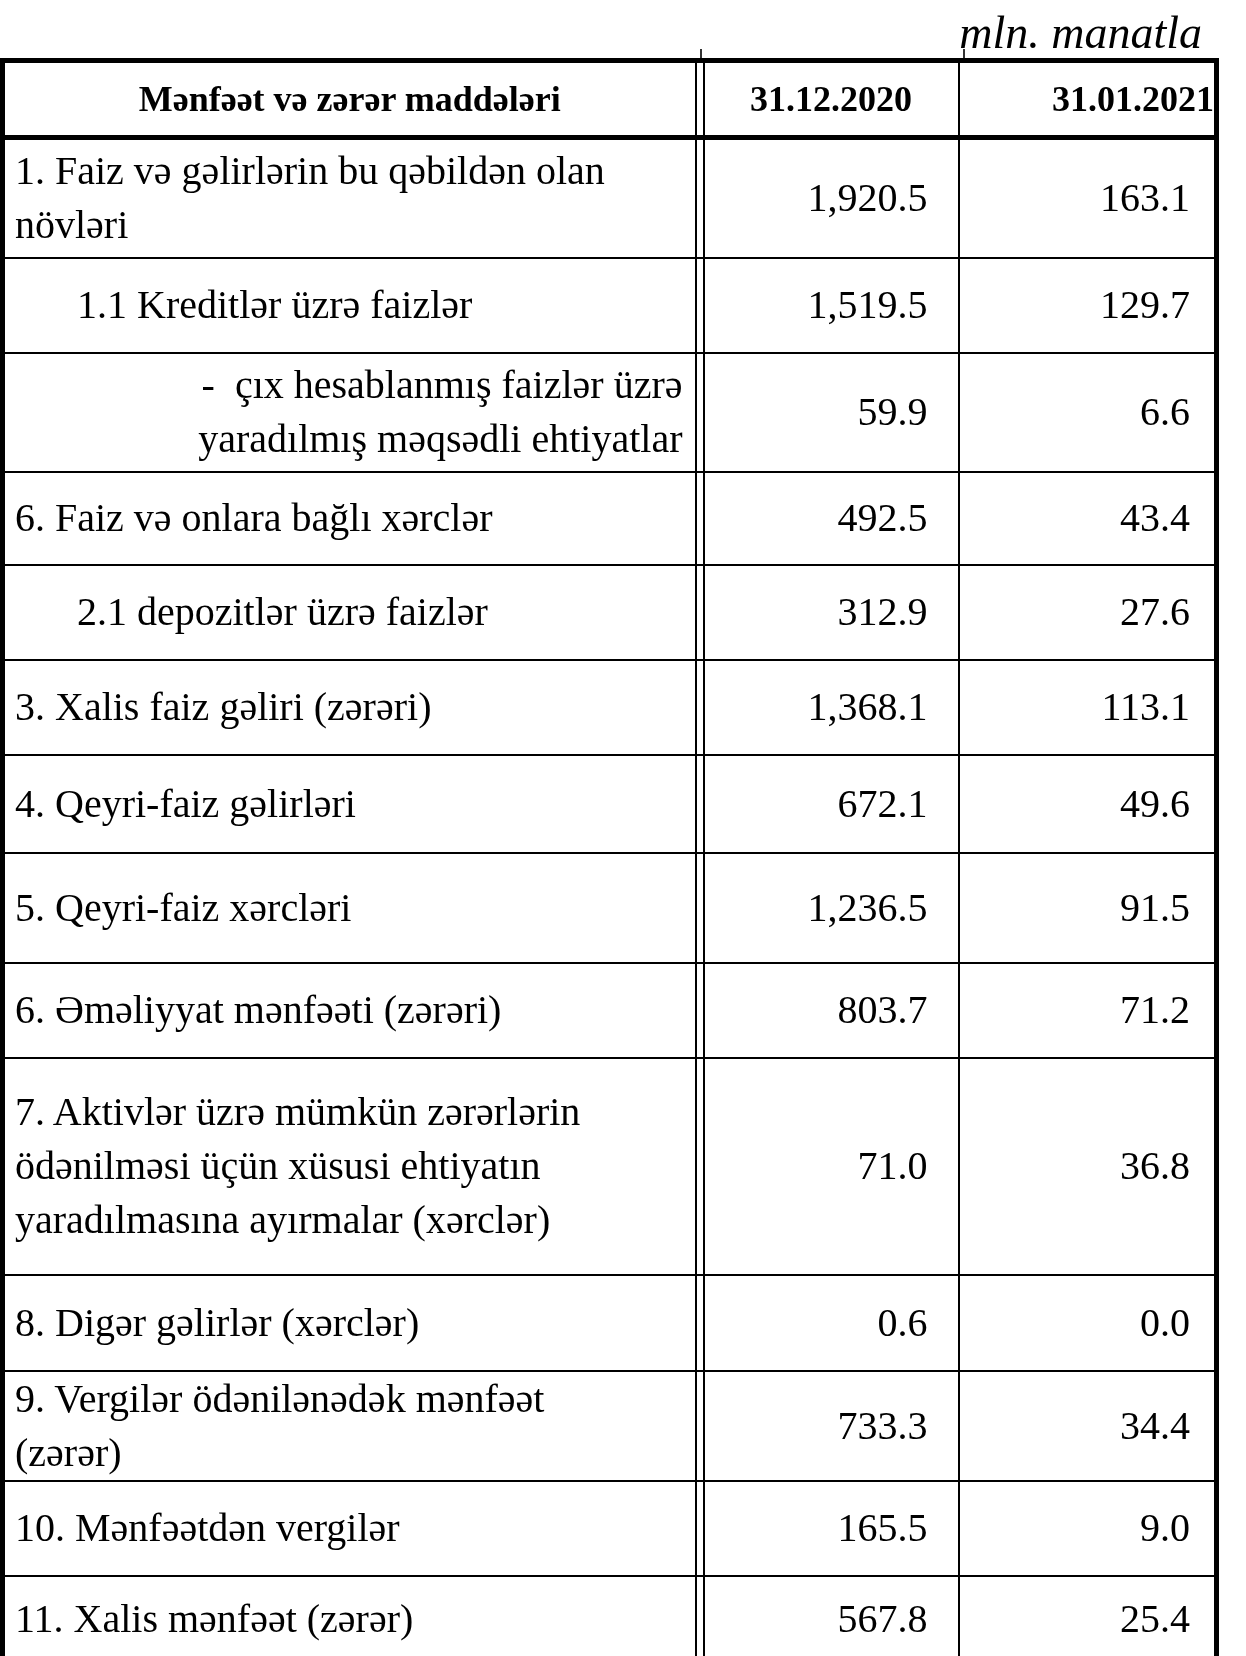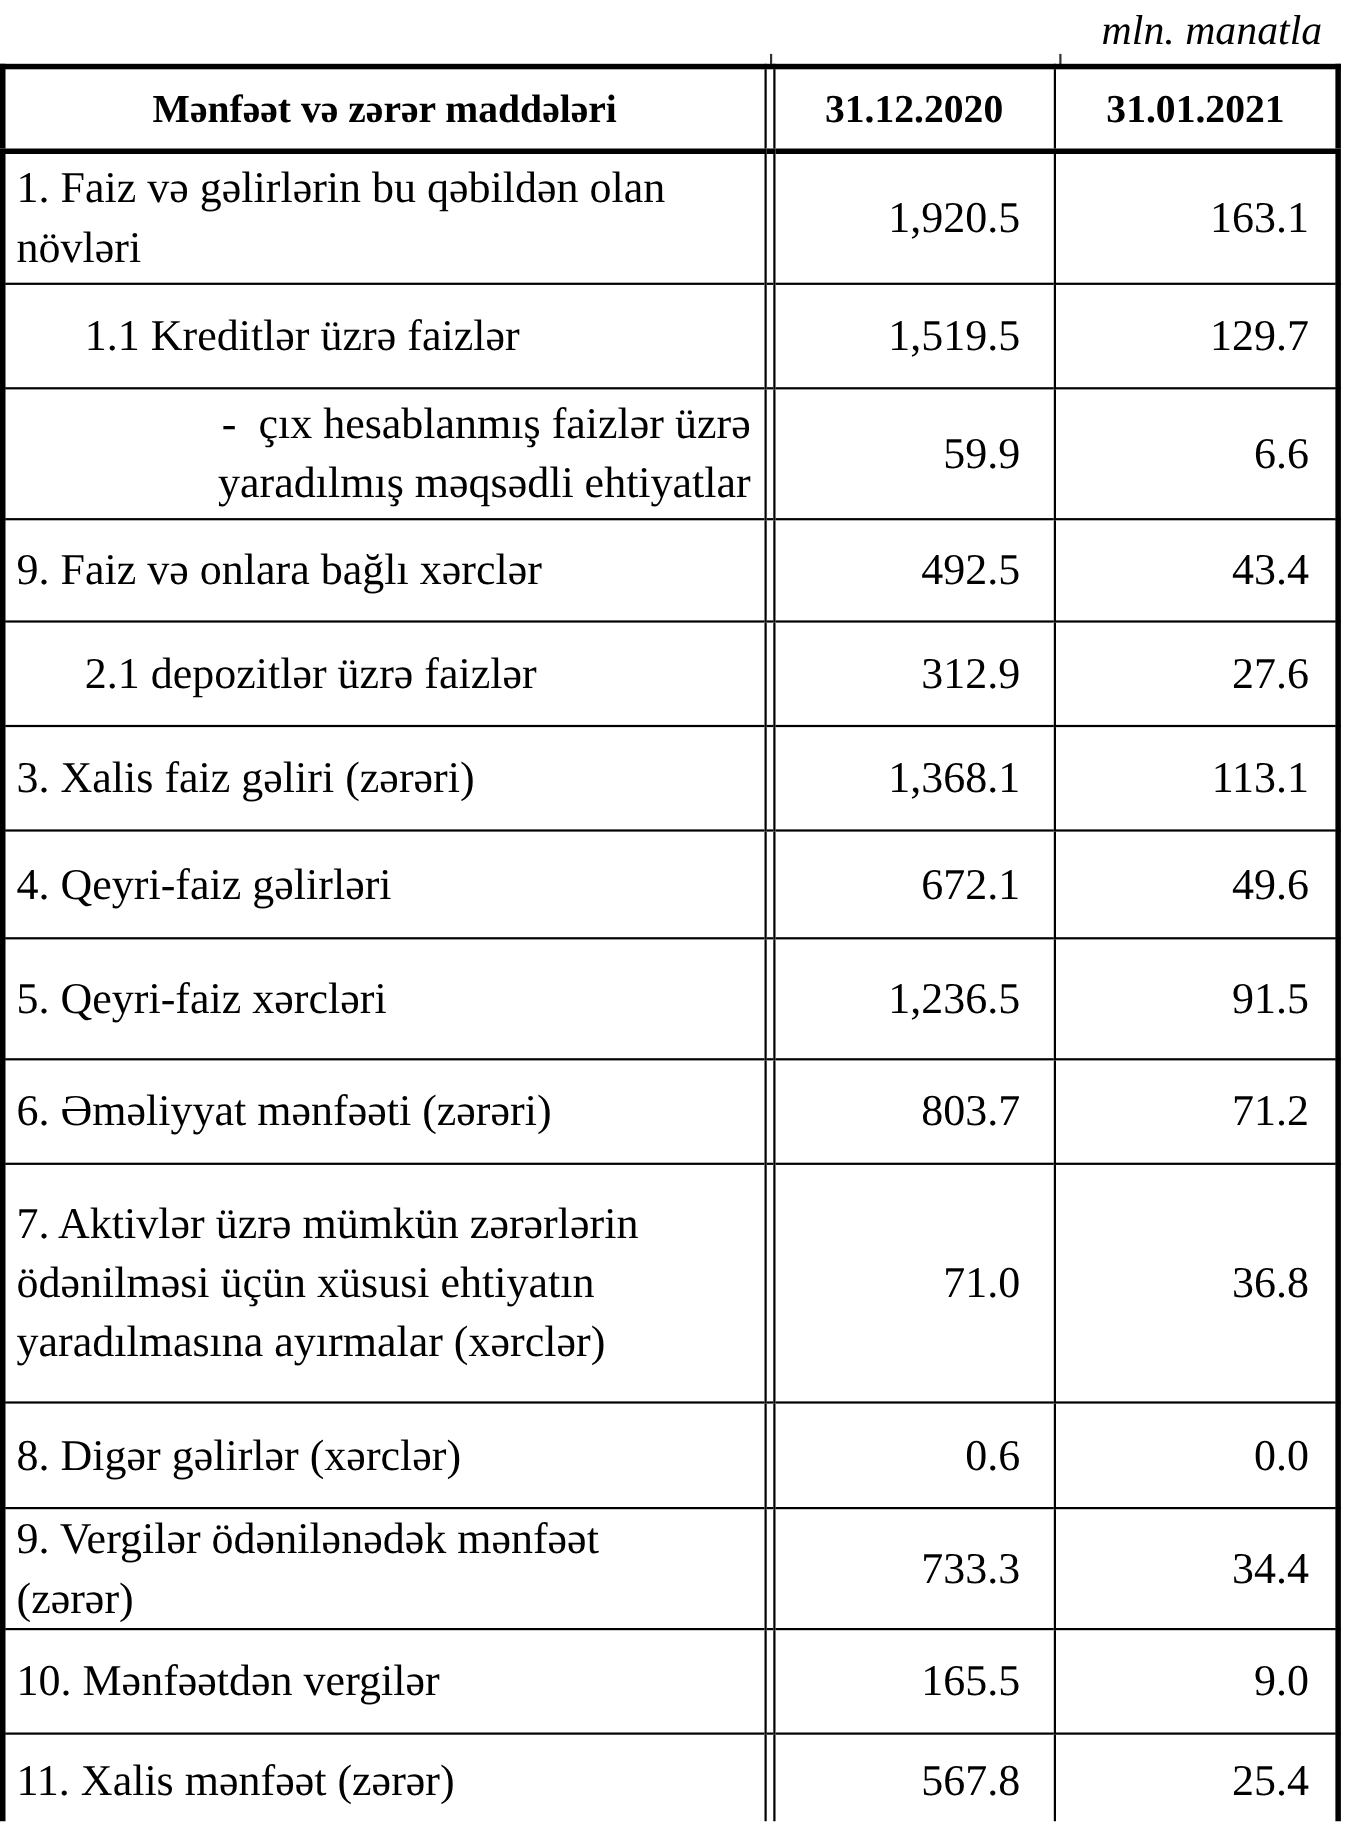--- a/index.html
+++ b/index.html
@@ -14,21 +14,21 @@
     width: 1246px;
     height: 1656px;
     background: #ffffff;
     overflow: hidden;
   }
   .unit-label {
     position: absolute;
     top: 8px;
     right: 44px;
     font-style: italic;
-    font-size: 38px;
+    font-size: 46px;
     line-height: 1.1;
     white-space: nowrap;
   }
   table.pl-table {
     position: absolute;
     top: 58px;
     left: 0;
     border-collapse: collapse;
     table-layout: fixed;
     border: 5px solid #000;
@@ -53,20 +53,21 @@
     text-align: center;
     height: 72px;
   }
   td.gap, th.gap {
     border-left: 2px solid #000;
     border-right: 2px solid #000;
     padding: 0;
   }
   td.v2021, th.v2021 {
     border-left: 2px solid #000;
+    text-align: right;
   }
   td.label {
     text-align: left;
     padding-left: 10px;
     padding-right: 12px;
     white-space: pre-line;
   }
   td.label.indent { padding-left: 72px; }
   td.label.center { text-align: right; padding-left: 10px; margin-top: 45px; }
   td.num {
@@ -136,21 +137,21 @@
         <td class="num v2021">129.7</td>
       </tr>
       <tr class="h119">
         <td class="label center">- çıx hesablanmış faizlər üzrə
 yaradılmış məqsədli ehtiyatlar</td>
         <td class="gap"></td>
         <td class="num v2020">59.9</td>
         <td class="num v2021">6.6</td>
       </tr>
       <tr class="h93">
-        <td class="label">9. Faiz və onlara bağlı xərclər</td>
+        <td class="label">6. Faiz və onlara bağlı xərclər</td>
         <td class="gap"></td>
         <td class="num v2020">492.5</td>
         <td class="num v2021">43.4</td>
       </tr>
       <tr class="h95">
         <td class="label indent">2.1 depozitlər üzrə faizlər</td>
         <td class="gap"></td>
         <td class="num v2020">312.9</td>
         <td class="num v2021">27.6</td>
       </tr>

